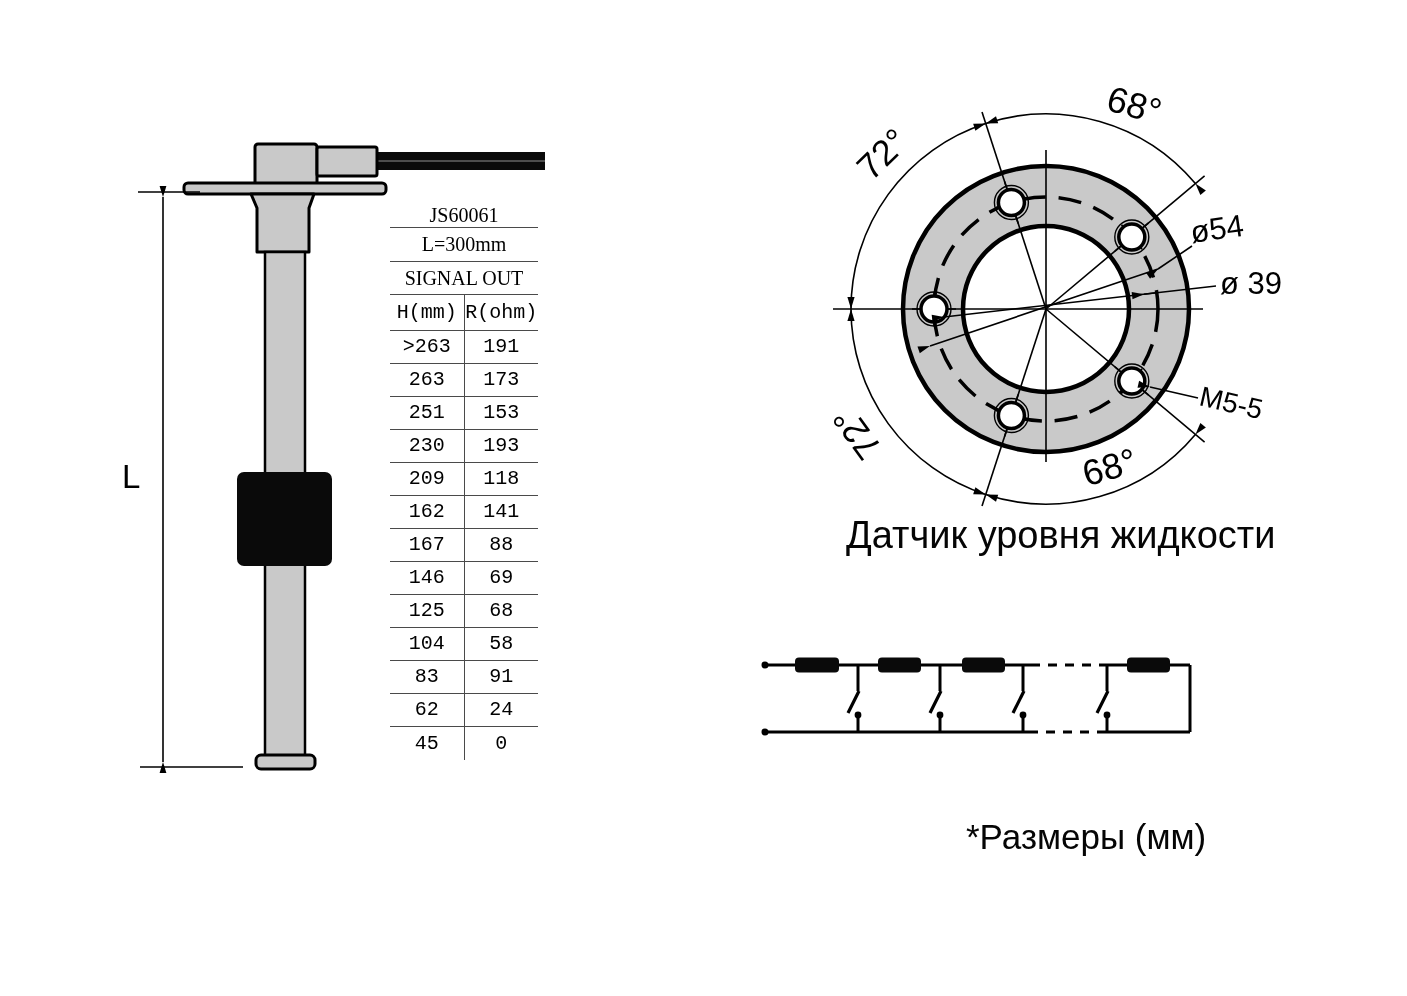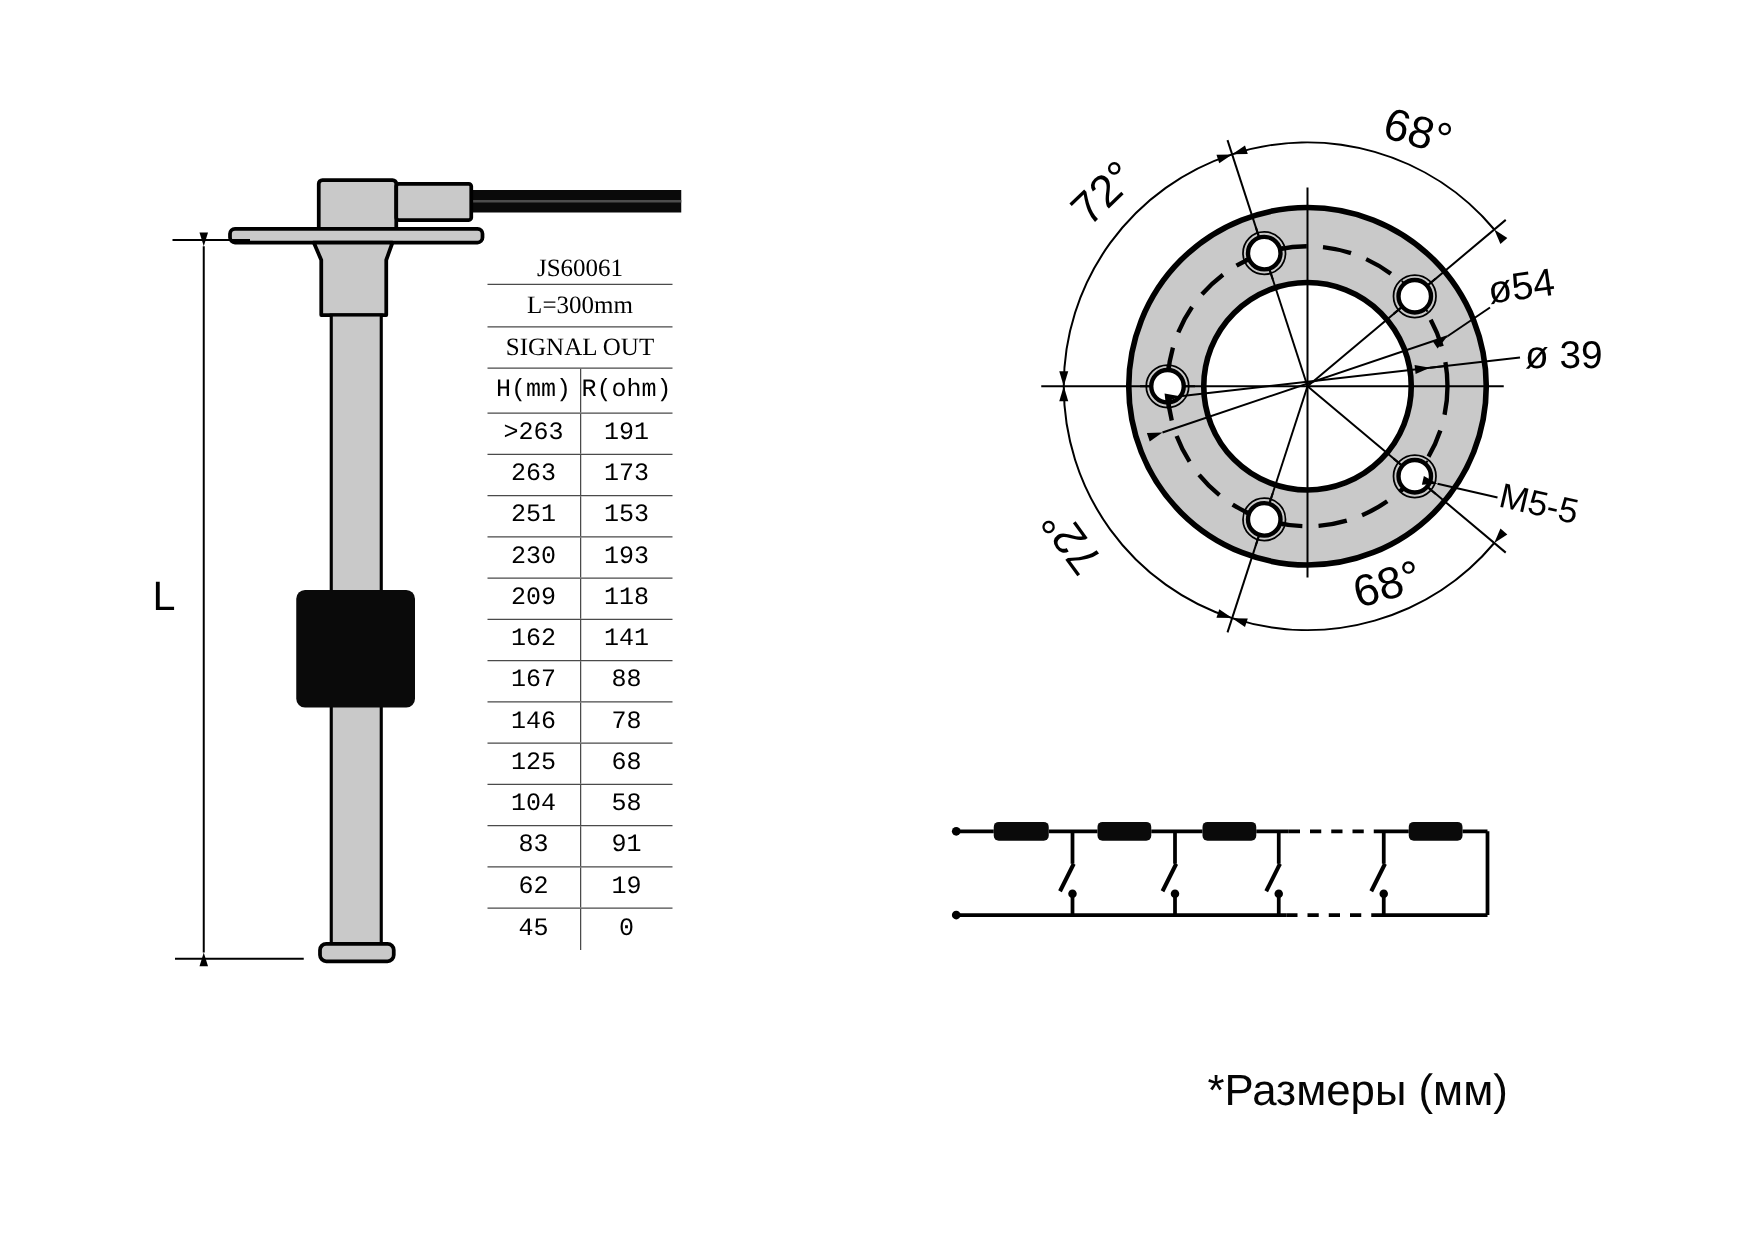--- a/index.html
+++ b/index.html
@@ -13,21 +13,21 @@
   .t-row{display:flex;align-items:center;justify-content:center;
          border-bottom:1px solid #4a4a4a;box-sizing:border-box;}
   .t-row.span{text-align:center;}
   .t-row .cell{width:50%;text-align:center;line-height:1;font-family:Liberation Mono, monospace;}
   .t-row .cell.left{border-right:1px solid #4a4a4a;align-self:stretch;
                     display:flex;align-items:center;justify-content:center;}
   .t-row.last{border-bottom:none;}
 
   .ru-title{position:absolute;left:846px;top:514px;font-size:38px;color:#050505;
             font-family:"Liberation Sans",sans-serif;white-space:nowrap;}
-  .ru-note{position:absolute;left:966px;top:853px;font-size:35px;color:#050505;
+  .ru-note{position:absolute;left:966px;top:817px;font-size:35px;color:#050505;
            font-family:"Liberation Sans",sans-serif;white-space:nowrap;}
 
   svg text{font-family:"Liberation Sans",sans-serif;fill:#000;}
   svg .dimtxt{font-size:36px;}
   svg .diatxt{font-size:31px;}
   svg .thrtxt{font-size:28px;}
   svg .Ltxt{font-size:33px;}
 </style>
 </head>
 <body>
@@ -107,37 +107,37 @@
     <div class="t-row" style="height:33px">
       <div class="cell left">162</div>
       <div class="cell">141</div>
     </div>
     <div class="t-row" style="height:33px">
       <div class="cell left">167</div>
       <div class="cell">88</div>
     </div>
     <div class="t-row" style="height:33px">
       <div class="cell left">146</div>
-      <div class="cell">78</div>
+      <div class="cell">69</div>
     </div>
     <div class="t-row" style="height:33px">
       <div class="cell left">125</div>
       <div class="cell">68</div>
     </div>
     <div class="t-row" style="height:33px">
       <div class="cell left">104</div>
       <div class="cell">58</div>
     </div>
     <div class="t-row" style="height:33px">
       <div class="cell left">83</div>
       <div class="cell">91</div>
     </div>
     <div class="t-row" style="height:33px">
       <div class="cell left">62</div>
-      <div class="cell">19</div>
+      <div class="cell">24</div>
     </div>
     <div class="t-row last" style="height:33px">
       <div class="cell left">45</div>
       <div class="cell">0</div>
     </div>
   </div>
 
   <svg class="abs" style="left:800px;top:60px" width="500" height="470" viewBox="0 0 500 470">
     <defs>
       <marker id="aF" orient="auto" markerUnits="userSpaceOnUse" markerWidth="15" markerHeight="10" refX="0" refY="0" viewBox="-1 -4 15 8">
@@ -212,20 +212,21 @@
 
     <text class="dimtxt" x="331" y="57" text-anchor="middle" transform="rotate(16 331 57)">68°</text>
     <text class="dimtxt" x="91" y="103" text-anchor="middle" transform="rotate(-44 91 103)">72°</text>
     <text class="dimtxt" x="67" y="366" text-anchor="middle" transform="rotate(-126 67 366)">72°</text>
     <text class="dimtxt" x="313" y="419" text-anchor="middle" transform="rotate(-16 313 419)">68°</text>
     <text class="diatxt" x="392" y="183" transform="rotate(-8 392 183)">ø54</text>
     <text class="diatxt" x="420" y="234">ø 39</text>
     <text class="thrtxt" x="398" y="345" transform="rotate(13 398 345)">M5-5</text>
   </svg>
 
+  <div class="ru-title">Датчик уровня жидкости</div>
 
   <svg class="abs" style="left:740px;top:620px" width="480" height="150" viewBox="0 0 480 150">
     <g stroke="#000" stroke-width="3">
 
       <line x1="25" y1="45" x2="55" y2="45"></line>
       <line x1="99" y1="45" x2="138" y2="45"></line>
       <line x1="181" y1="45" x2="222" y2="45"></line>
       <line x1="265" y1="45" x2="291" y2="45"></line>
       <line x1="291" y1="45" x2="359" y2="45" stroke-dasharray="9 8"></line>
       <line x1="359" y1="45" x2="387" y2="45"></line>

